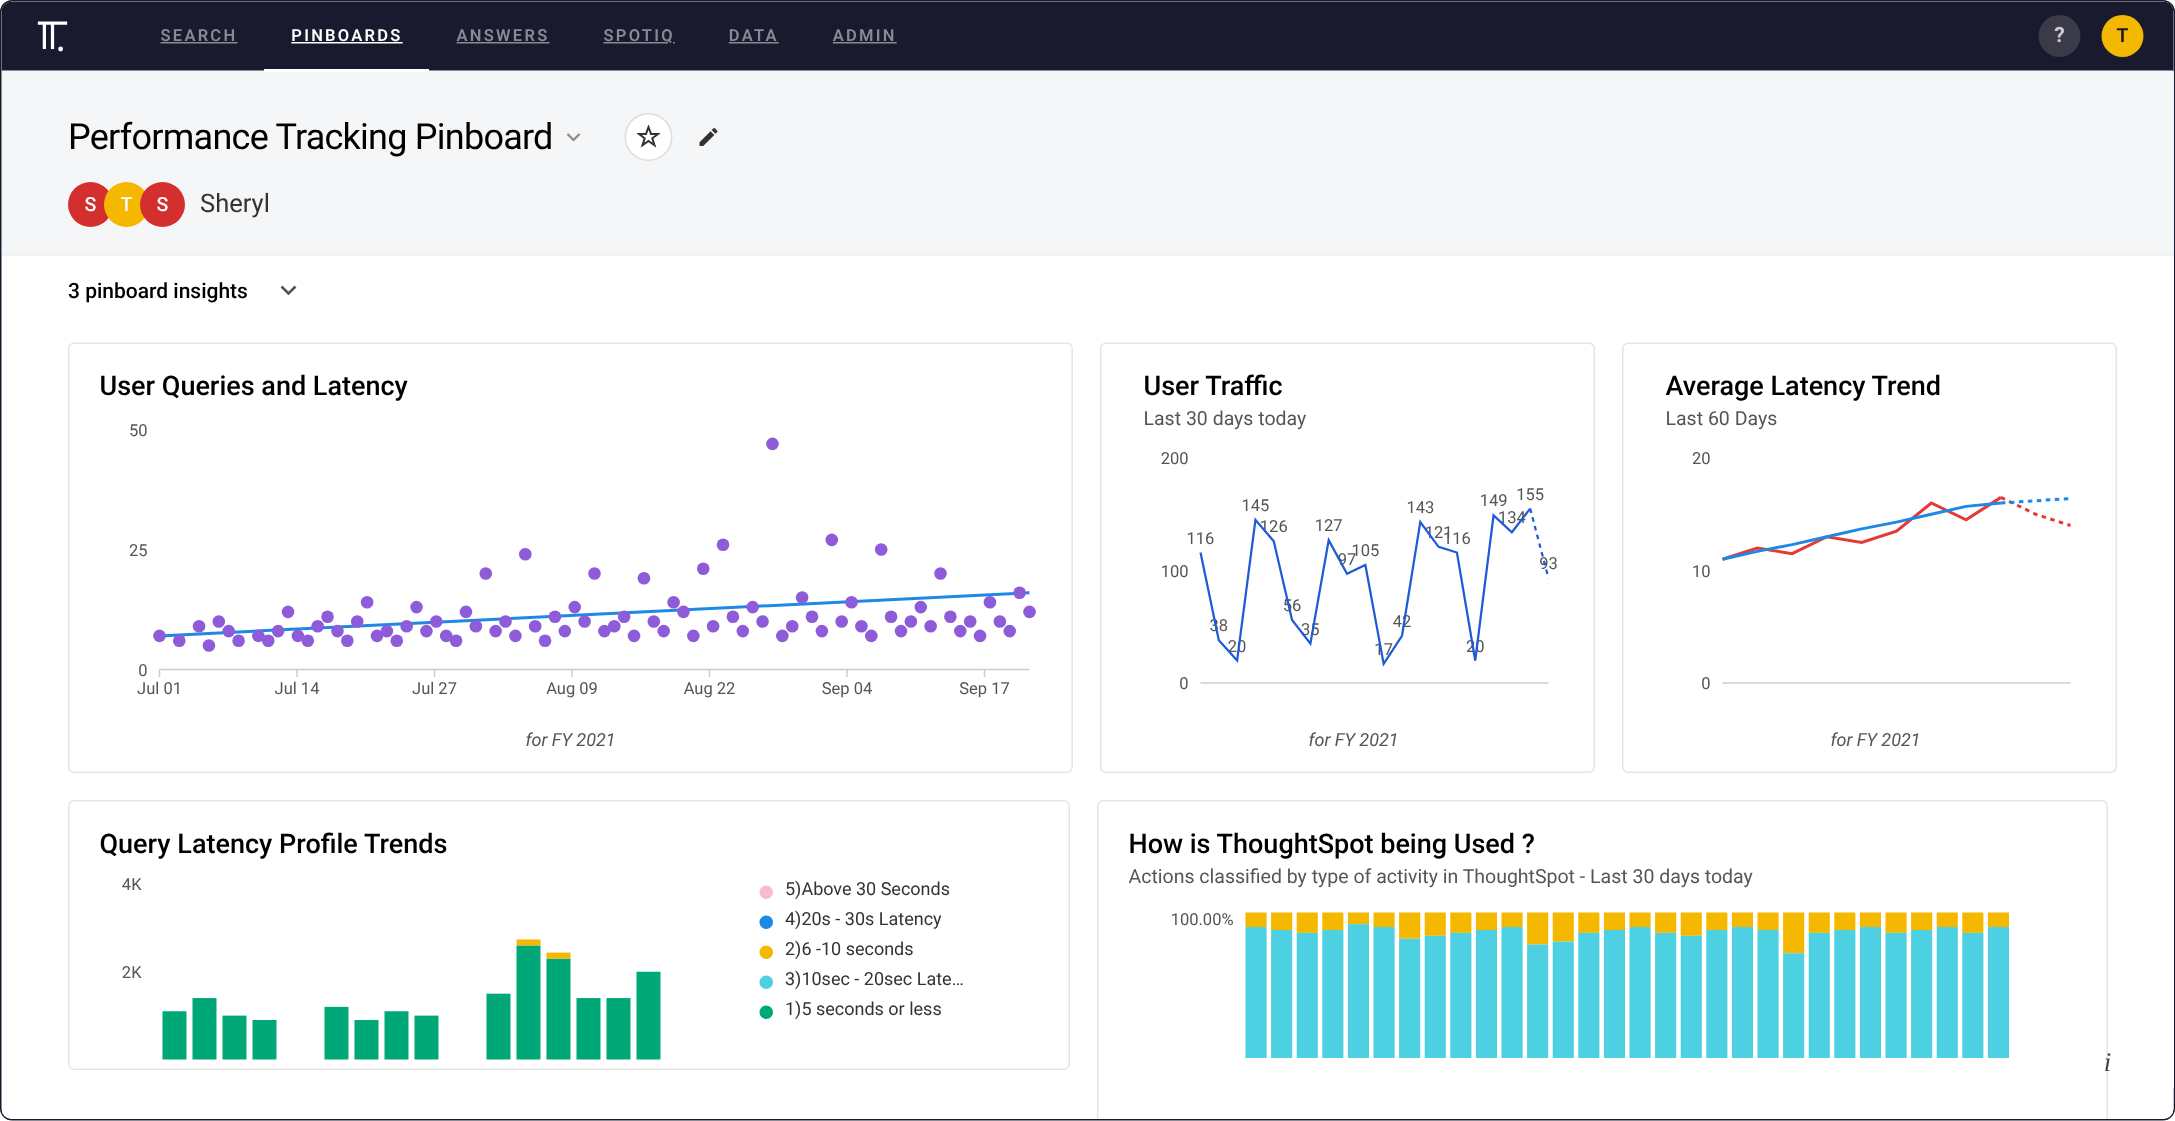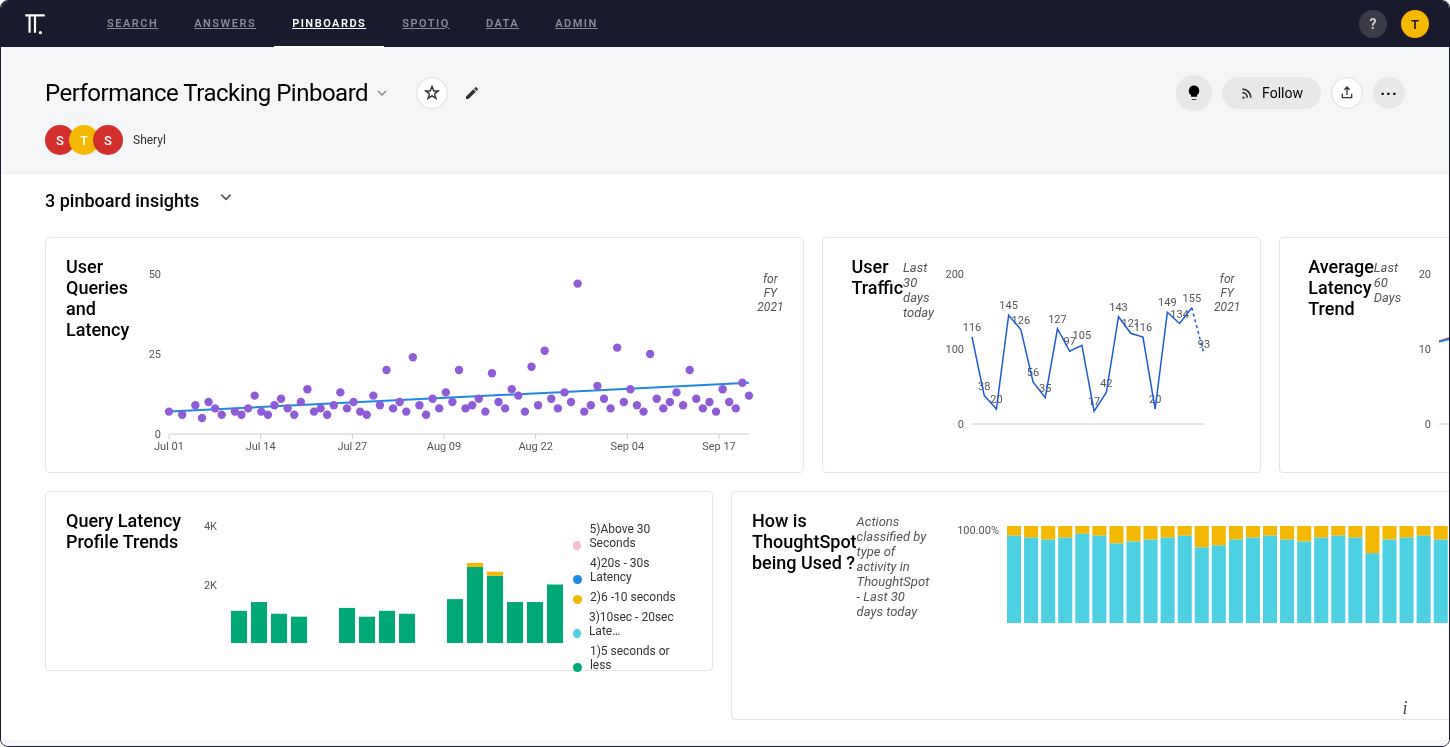--- a/index.html
+++ b/index.html
@@ -24,50 +24,50 @@
 .header-actions { display: flex; align-items: center; gap: 10px; margin-left: auto; }
 .bulb-btn { width: 36px; height: 36px; border-radius: 50%; background: #e8e8e8; display: flex; align-items: center; justify-content: center; cursor: pointer; }
 .bulb-btn svg { fill: #000; width: 18px; height: 18px; }
 .follow-btn { background: #e8e8e8; border-radius: 18px; padding: 8px 18px; display: flex; align-items: center; gap: 8px; font-size: 14px; cursor: pointer; }
 .share-btn { width: 32px; height: 32px; border-radius: 50%; border: 1px solid #ddd; background: #fff; display: flex; align-items: center; justify-content: center; cursor: pointer; }
 .more-btn { width: 32px; height: 32px; border-radius: 50%; background: #e8e8e8; display: flex; align-items: center; justify-content: center; cursor: pointer; font-weight: bold; letter-spacing: 1px; }
 .owner-row { display: flex; align-items: center; gap: 10px; margin-top: 14px; }
 .owner-avatars { display: flex; }
 .owner-av { width: 30px; height: 30px; border-radius: 50%; display: flex; align-items: center; justify-content: center; color: #fff; font-size: 13px; font-weight: 500; margin-left: -6px; }
 .owner-av:first-child { margin-left: 0; }
-.owner-name { font-size: 12px; color: #333; }
-.insights-row { padding: 16px 44px; font-size: 18px; font-weight: 500; display: flex; align-items: flex-start; gap: 20px; cursor: pointer; background: #fff; border-top: 1px solid #eee;}
+.owner-name { font-size: 17px; color: #333; }
+.insights-row { padding: 16px 44px; font-size: 14px; font-weight: 500; display: flex; align-items: flex-start; gap: 20px; cursor: pointer; background: #fff; border-top: 1px solid #eee;}
 .cards { padding: 10px 44px 20px; display: flex; flex-direction: column; gap: 18px; background: #fff;}
 .card-row { display: flex; gap: 18px; }
-.card { background: #fff; border: 1px solid #e5e5e5; border-radius: 4px; padding: 18px 20px 14px; display: flex; flex-direction: row; }
+.card { background: #fff; border: 1px solid #e5e5e5; border-radius: 4px; padding: 18px 20px 14px; display: flex; flex-direction: column; }
 .card.w-big { flex: 0 0 668px; }
 .card.w-small { flex: 1; padding-left: 28px; }
 .card-title { font-size: 18px; font-weight: 500; }
-.card-sub { font-size: 13px; color: #555; margin-top: 4px; font-style: italic; }
+.card-sub { font-size: 13px; color: #555; margin-top: 4px; }
 .chart-wrap { flex: 1; position: relative; margin-top: 8px; }
 .card-footer { font-size: 12px; color: #555; font-style: italic; text-align: center; margin-top: 16px; }
 .tick-label { font-size: 11px; fill: #555; }
 .info-icon { position: absolute; bottom: 24px; right: 30px; width: 28px; height: 28px; display:flex; align-items:center; justify-content:center; font-family: Georgia, serif; font-style: italic; font-size: 18px; color: #444; cursor: pointer;}
 .legend-row { display: flex; align-items: flex-end; gap: 8px; font-size: 12px; color: #333; }
 .legend-dot { width: 9px; height: 9px; border-radius: 50%; }
 </style>
 </head>
 <body>
 
 <div class="topnav">
   <div class="logo">
     <svg viewBox="0 0 24 24" fill="none" stroke="#fff" stroke-width="2">
         <path d="M3 4h18M7 4v16M12 4v16"></path>
         <circle cx="17" cy="20" r="1.5" fill="#fff" stroke="none"></circle>
       </svg>
   </div>
   <div class="nav-items" id="nav-items">
       <div class="nav-item">SEARCH</div>
+      <div class="nav-item active">PINBOARDS</div>
       <div class="nav-item">ANSWERS</div>
-      <div class="nav-item active">PINBOARDS</div>
       <div class="nav-item">SPOTIQ</div>
       <div class="nav-item">DATA</div>
       <div class="nav-item">ADMIN</div>
     </div>
   <div class="nav-spacer"></div>
   <div class="help-btn">?</div>
   <div class="avatar-btn">T</div>
 </div>
 
 <div class="content">
@@ -83,39 +83,20 @@
       <div style="width:12px"></div>
       <div class="icon-btn bordered">
         <svg viewBox="0 0 24 24" fill="none" stroke="#333" stroke-width="2">
             <path d="M12 2l2.5 7h7l-5.7 4.3 2.2 7L12 16l-6 4.3 2.2-7L2.5 9h7z"></path>
           </svg>
       </div>
       <div class="icon-btn">
         <svg viewBox="0 0 24 24" fill="#333">
             <path d="M3 17.25V21h3.75L17.81 9.94l-3.75-3.75L3 17.25zM20.71 7.04a1 1 0 0 0 0-1.41l-2.34-2.34a1 1 0 0 0-1.41 0l-1.83 1.83 3.75 3.75 1.83-1.83z"></path>
           </svg>
-      </div>
-      <div class="header-actions">
-        <div class="bulb-btn">
-          <svg viewBox="0 0 24 24">
-              <path d="M9 21h6v-1H9v1zm3-19a7 7 0 0 0-4 12.7V17h8v-2.3A7 7 0 0 0 12 2z"></path>
-            </svg>
-        </div>
-        <div class="follow-btn">
-          <svg width="14" height="14" viewBox="0 0 24 24" fill="#333">
-              <path d="M4 4v3a13 13 0 0 1 13 13h3A16 16 0 0 0 4 4zm0 6v3a7 7 0 0 1 7 7h3A10 10 0 0 0 4 10zm2 8a2 2 0 1 0 0 4 2 2 0 0 0 0-4z"></path>
-            </svg>
-          <span>Follow</span>
-        </div>
-        <div class="share-btn">
-          <svg width="16" height="16" viewBox="0 0 24 24" fill="none" stroke="#333" stroke-width="2">
-              <path d="M12 3v12M8 7l4-4 4 4M5 13v6h14v-6"></path>
-            </svg>
-        </div>
-        <div class="more-btn">···</div>
       </div>
     </div>
     <div class="owner-row">
       <div class="owner-avatars" id="owner-avatars">
           <div class="owner-av" style="background: rgb(211, 47, 47);">S</div>
           <div class="owner-av" style="background: rgb(245, 184, 0);">T</div>
           <div class="owner-av" style="background: rgb(211, 47, 47);">S</div>
         </div>
       <span class="owner-name">Sheryl</span>
     </div>

